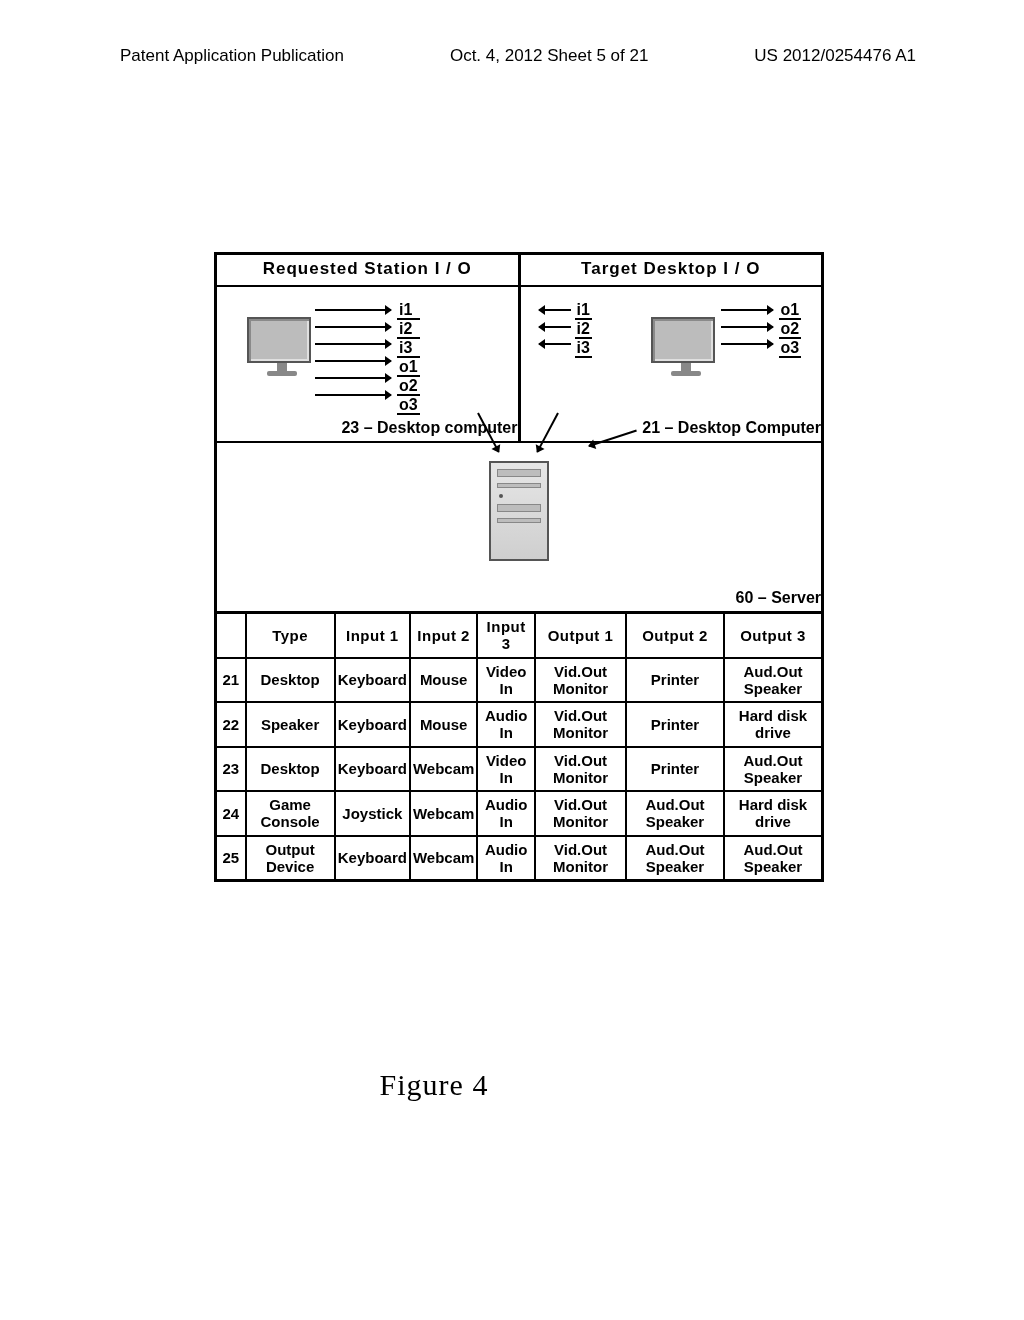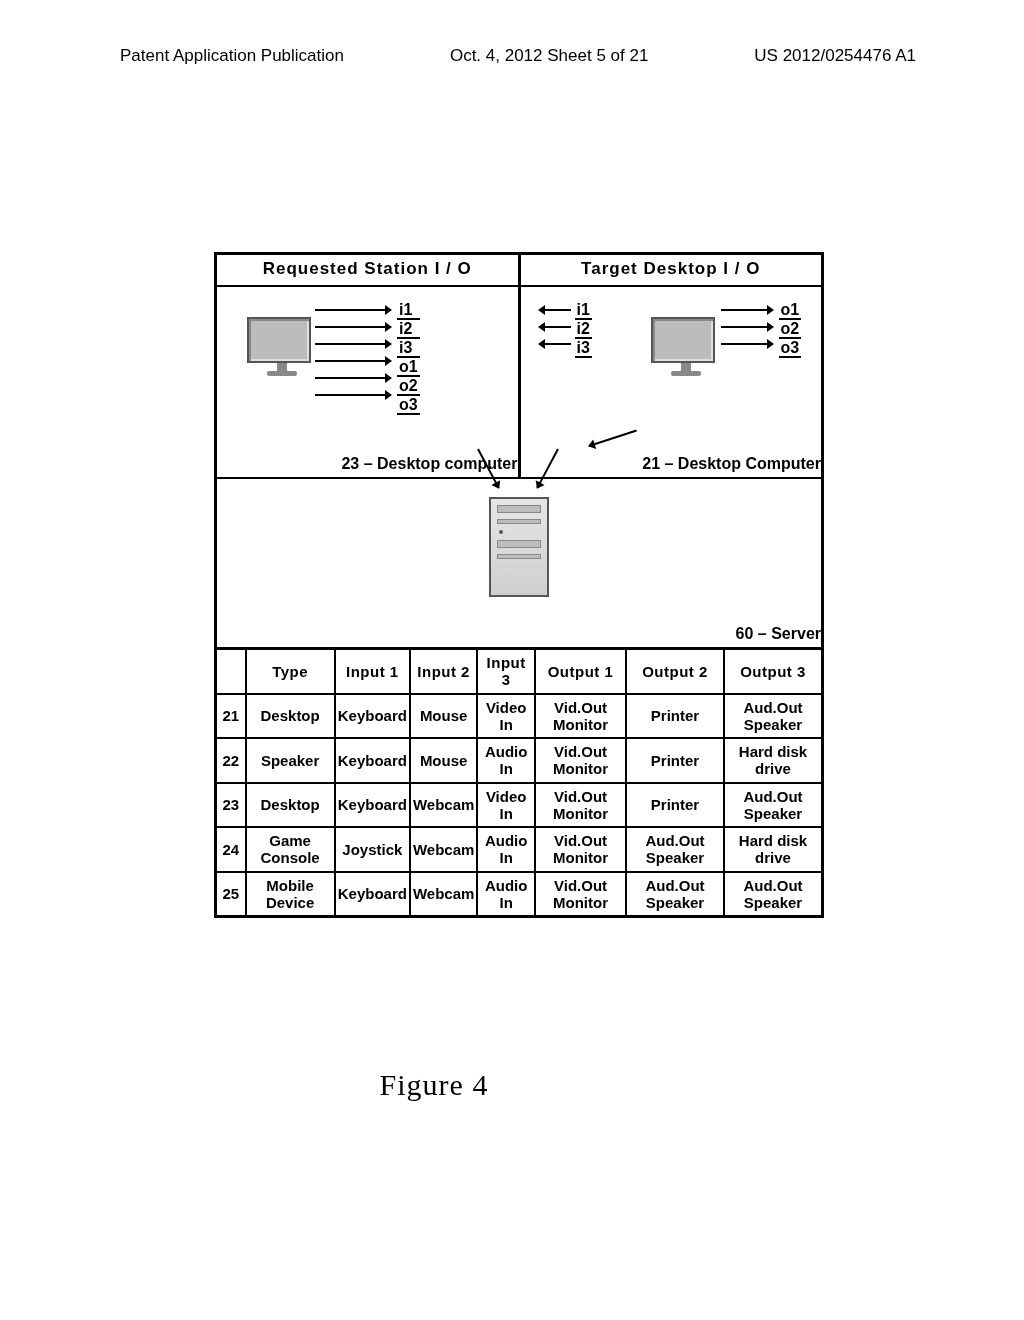--- a/index.html
+++ b/index.html
@@ -47,21 +47,21 @@
   .station-block:last-child { border-right: none; }
   .station-title {
     text-align: center;
     font-weight: bold;
     font-size: 17px;
     padding: 4px 0 6px 0;
     border-bottom: 2px solid #000;
     letter-spacing: 1px;
   }
   .station-body {
-    height: 190px;
+    height: 154px;
     position: relative;
   }
   .monitor-icon {
     position: absolute;
     width: 70px;
     height: 60px;
   }
   .monitor-icon .screen {
     width: 64px;
     height: 46px;
@@ -325,21 +325,21 @@
         <td>Game Console</td>
         <td>Joystick</td>
         <td>Webcam</td>
         <td>Audio In</td>
         <td>Vid.Out Monitor</td>
         <td>Aud.Out Speaker</td>
         <td>Hard disk drive</td>
       </tr>
       <tr>
         <td>25</td>
-        <td>Mobile Device</td>
+        <td>Output Device</td>
         <td>Keyboard</td>
         <td>Webcam</td>
         <td>Audio In</td>
         <td>Vid.Out Monitor</td>
         <td>Aud.Out Speaker</td>
         <td>Aud.Out Speaker</td>
       </tr>
     </tbody>
   </table>
 </div>

